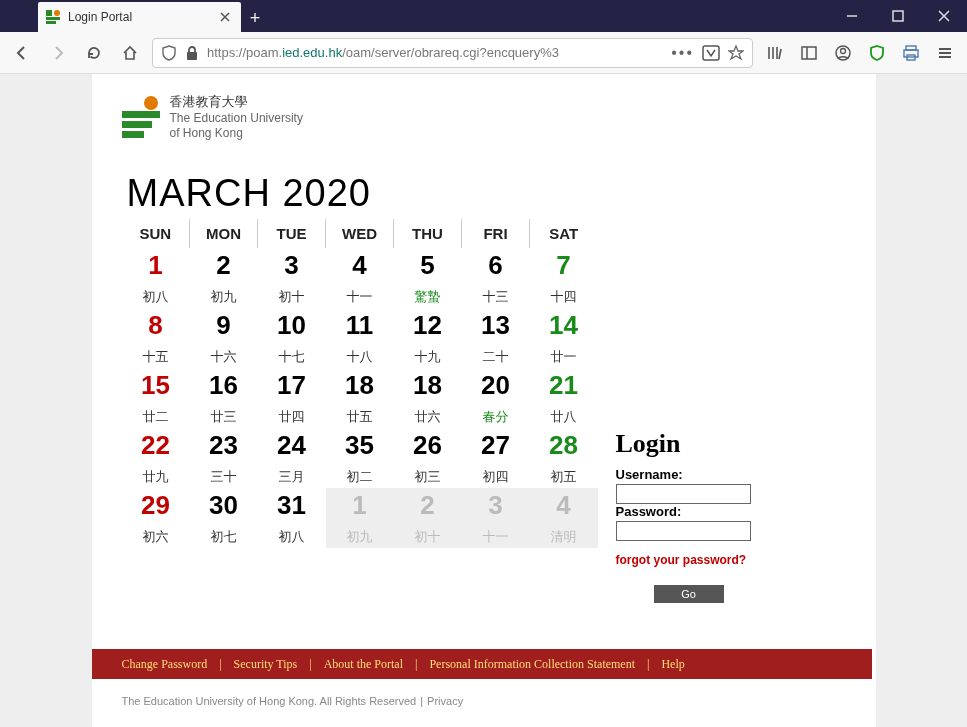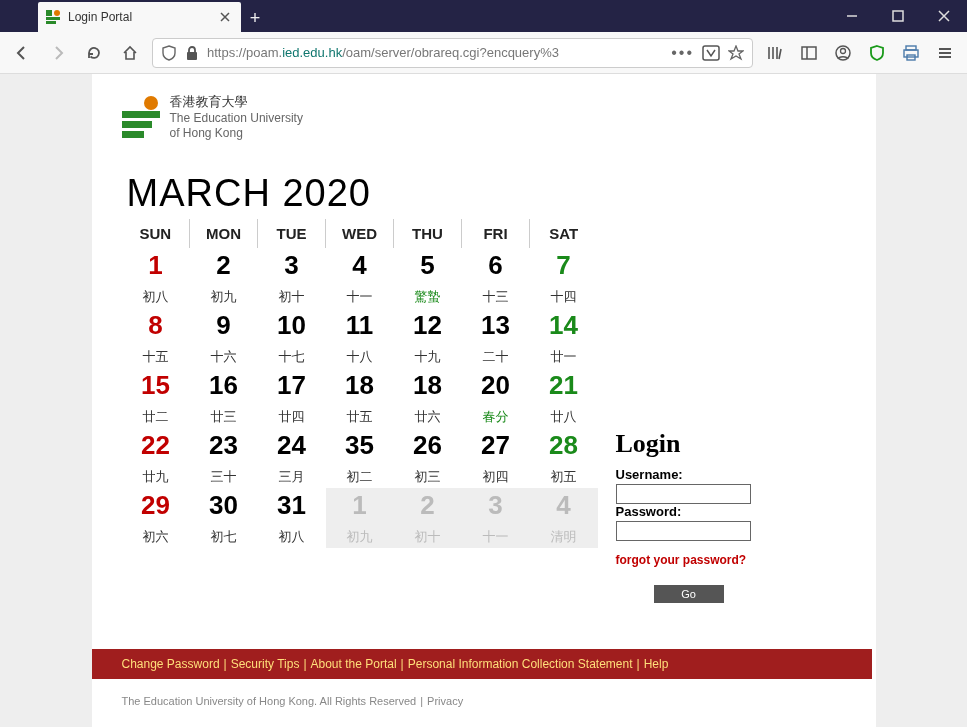--- a/index.html
+++ b/index.html
@@ -59,21 +59,21 @@
   .dim .daynum { color:#bbb; }
   .dim .lunar { color:#bbb; }
 
   .login-box { position:absolute; right:30px; top:355px; width:230px; font-size:13px; }
   .login-box h2 { font-size:26px; font-family:Georgia, serif; font-weight:bold; margin-bottom:8px; }
   .login-box label { display:block; font-weight:bold; font-size:13px;}
   .login-box input[type=text], .login-box input[type=password] { width:135px; height:20px; border:1px solid #666; padding:1px 3px; margin-top:2px; font-size:13px;}
   .forgot { color:#c10000; font-weight:bold; font-size:12px; margin-top:12px; display:inline-block; cursor:pointer;}
   .go-btn { display:block; width:70px; height:18px; background:#555; color:#fff; border:none; font-size:11px; margin-top:18px; margin-left:38px; cursor:pointer; text-align:center; line-height:18px;}
 
-  .footer-bar { position:absolute; bottom:48px; left:0; right:4px; height:30px; background:#a01e1e; display:flex; align-items:center; padding-left:30px; gap:4px; font-size:12px; }
+  .footer-bar { position:absolute; bottom:48px; left:0; right:4px; height:30px; background:#a01e1e; display:flex; align-items:center; padding-left:30px; gap:12px; font-size:12px;font-family:Liberation Serif, serif; }
   .footer-bar a { color:#ffdf7a; text-decoration:none; cursor:pointer;}
   .footer-bar .sep { color:#ffdf7a; }
   .copyright { position:absolute; bottom:20px; left:30px; font-size:11px; color:#888; }
   .copyright .sep { margin:0 4px; }
   .copyright a { color:#888; text-decoration:none;}
 </style>
 </head>
 <body>
 
 <div class="titlebar">

